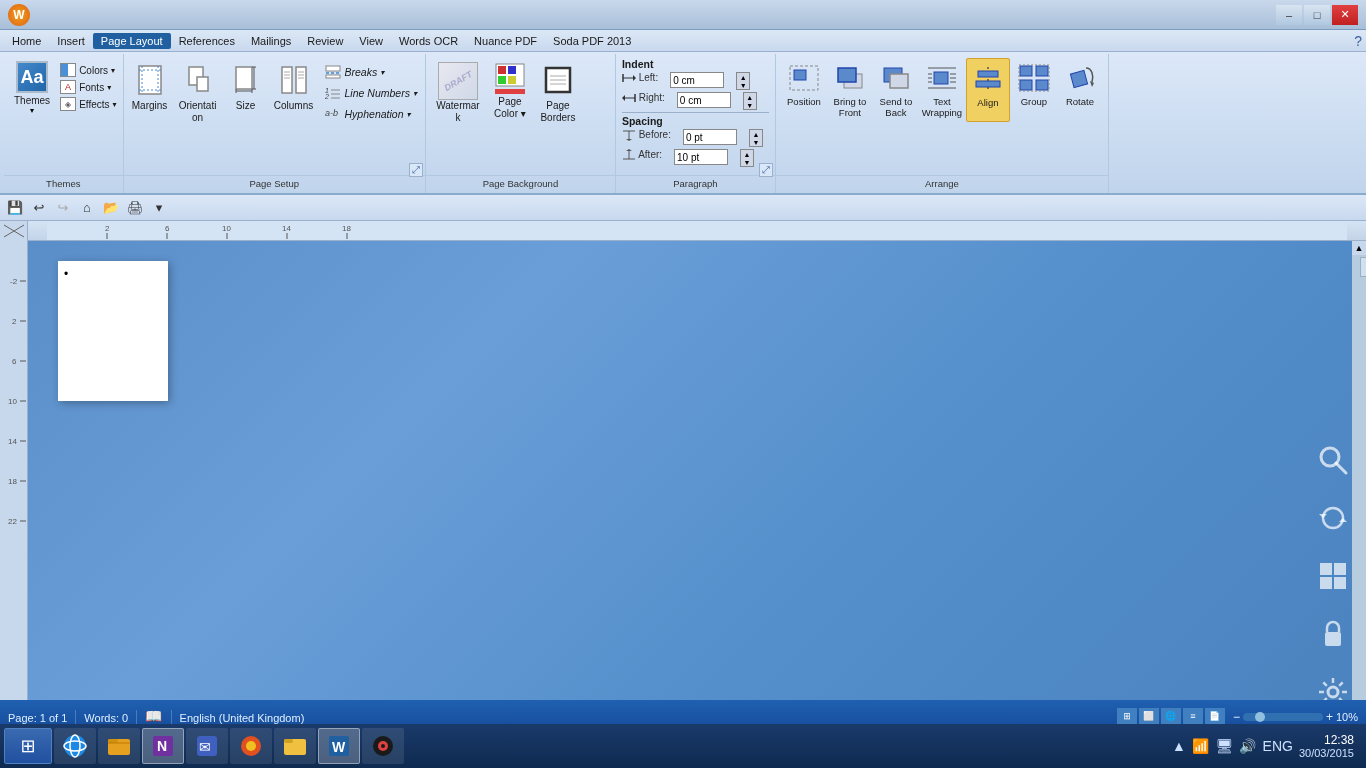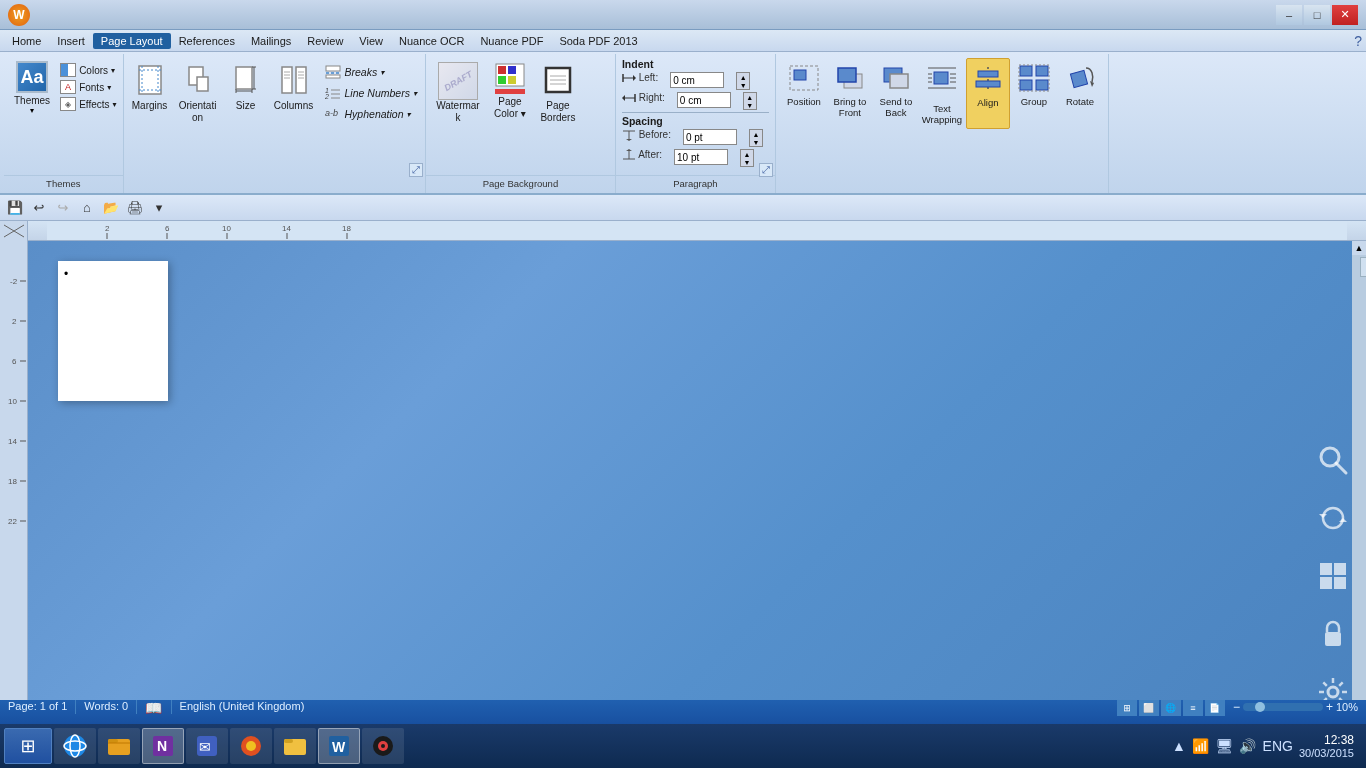--- a/index.html
+++ b/index.html
@@ -343,21 +343,21 @@
     }
     .scroll-arrow { width: 14px; height: 14px; background: #c8d8ec; display: flex; align-items: center; justify-content: center; font-size: 9px; cursor: pointer; }
     .scroll-track { flex: 1; background: #a8bccc; position: relative; }
     .scroll-thumb { width: 12px; height: 20px; background: #d0e0f0; border: 1px solid #9ab0c0; position: absolute; top: 2px; left: 1px; }
 
     
     #status-bar {
       background: linear-gradient(to bottom, #2060b0, #1850a0);
       height: 24px;
       display: flex;
-      align-items: flex-start;
+      align-items: flex-end;
       padding: 0 8px;
       gap: 8px;
       position: fixed;
       bottom: 44px;
       left: 0; right: 0;
     }
     .status-item { font-size: 11px; color: #ddeeff; }
     .status-sep { width: 1px; height: 14px; background: #4080c0; }
     .status-spacer { flex: 1; }
     .status-view-btns { display: flex; gap: 2px; }
@@ -427,21 +427,21 @@
 </div>
 
 <div id="menu-bar">
   <div class="menu-item">Home</div>
   <div class="menu-item">Insert</div>
   <div class="menu-item active">Page Layout</div>
   <div class="menu-item">References</div>
   <div class="menu-item">Mailings</div>
   <div class="menu-item">Review</div>
   <div class="menu-item">View</div>
-  <div class="menu-item">Nuance OCR</div>
+  <div class="menu-item">Words OCR</div>
   <div class="menu-item">Nuance PDF</div>
   <div class="menu-item">Soda PDF 2013</div>
   <span style="margin-left:auto; font-size:14px; color:#4060a0; cursor:pointer;">?</span>
 </div>
 
 <div id="ribbon">
 
   <div class="themes-group">
     <div class="ribbon-controls" style="align-items:flex-start;">
 
@@ -557,20 +557,21 @@
           <div class="ribbon-btn-med-icon">
             <svg width="18" height="16" viewBox="0 0 18 16">
                 <text x="1" y="10" font-size="9" fill="#444">a-b</text>
               </svg>
           </div>
           <span>Hyphenation</span>
           <span style="font-size:8px;">▾</span>
         </div>
       </div>
     </div>
+    <div class="ribbon-group-label">Page Setup</div>
     <div class="group-expand-btn">⤢</div>
   </div>
 
   <div class="page-bg-group">
     <div class="page-bg-controls">
 
       <div class="watermark-btn">
         <div class="watermark-icon">
           <div class="watermark-diagonal">DRAFT</div>
         </div>
@@ -724,21 +725,21 @@
               <line x1="2" y1="4" x2="30" y2="4" stroke="#555" stroke-width="1"></line>
               <line x1="2" y1="24" x2="30" y2="24" stroke="#555" stroke-width="1"></line>
               <line x1="2" y1="10" x2="6" y2="10" stroke="#555" stroke-width="1"></line>
               <line x1="2" y1="14" x2="6" y2="14" stroke="#555" stroke-width="1"></line>
               <line x1="2" y1="18" x2="6" y2="18" stroke="#555" stroke-width="1"></line>
               <line x1="24" y1="10" x2="30" y2="10" stroke="#555" stroke-width="1"></line>
               <line x1="24" y1="14" x2="30" y2="14" stroke="#555" stroke-width="1"></line>
               <line x1="24" y1="18" x2="30" y2="18" stroke="#555" stroke-width="1"></line>
             </svg>
         </div>
-        <span class="arrange-label" style="white-space:pre-line;margin-top:7px;">Text
+        <span class="arrange-label" style="white-space:pre-line;">Text
 Wrapping</span>
       </div>
       <div class="arrange-btn active">
         <div class="arrange-icon">
           <svg width="32" height="28" viewBox="0 0 32 28">
               <line x1="16" y1="2" x2="16" y2="26" stroke="#555" stroke-width="1.5" stroke-dasharray="2,2"></line>
               <rect x="6" y="6" width="20" height="6" fill="#5a8acc" stroke="#2244aa" stroke-width="1"></rect>
               <rect x="4" y="16" width="24" height="6" fill="#5a8acc" stroke="#2244aa" stroke-width="1"></rect>
             </svg>
         </div>
@@ -760,20 +761,21 @@
         <div class="arrange-icon">
           <svg width="32" height="28" viewBox="0 0 32 28">
               <path d="M22 4 C28 4 30 12 28 18" stroke="#555" stroke-width="1.5" fill="none"></path>
               <polygon points="26,17 30,19 28,23" fill="#555"></polygon>
               <rect x="8" y="8" width="14" height="14" fill="#5a8acc" stroke="#2244aa" stroke-width="1" transform="rotate(-15 15 15)"></rect>
             </svg>
         </div>
         <span class="arrange-label">Rotate</span>
       </div>
     </div>
+    <div class="ribbon-group-label">Arrange</div>
   </div>
 
 </div>
 
 <div id="toolbar">
   <div class="toolbar-btn">💾</div>
   <div class="toolbar-btn">↩</div>
   <div class="toolbar-btn" style="color:#aaa;">↪</div>
   <div class="toolbar-btn">⌂</div>
   <div class="toolbar-btn">📂</div>

